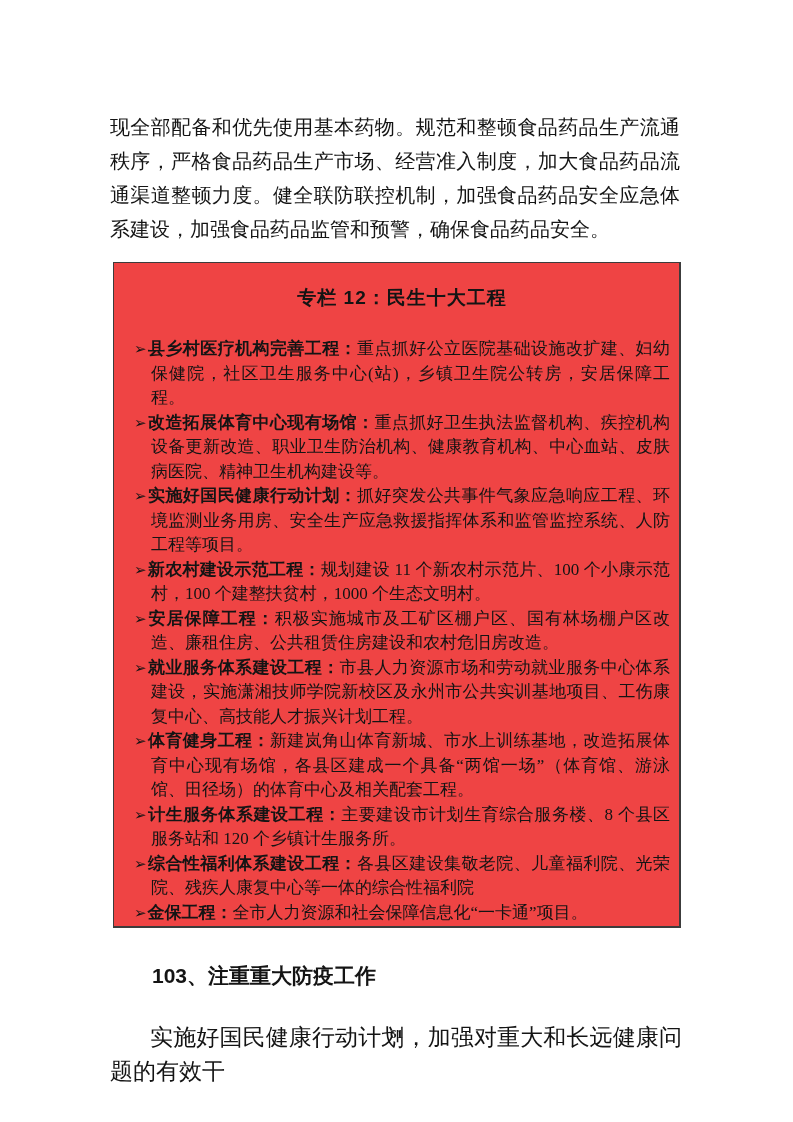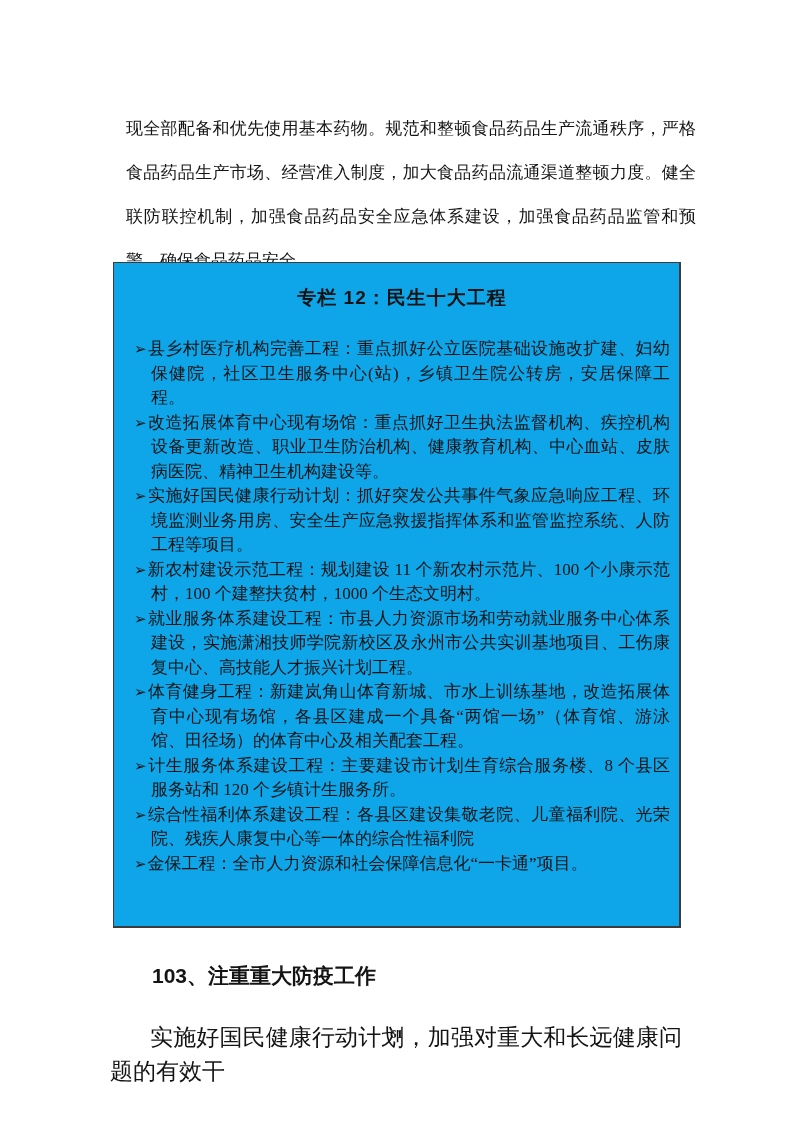--- a/index.html
+++ b/index.html
@@ -9,38 +9,38 @@
     width: 793px;
     height: 1122px;
     margin: 0 auto;
     background: #ffffff;
     font-family: "Liberation Serif", "DejaVu Serif", serif;
     color: #141414;
     overflow: hidden;
   }
   .intro {
     position: absolute;
-    left: 126px;
+    left: 110px;
     top: 90px;
     width: 570px;
-    font-size: 17px;
-    line-height: 44px;
+    font-size: 20px;
+    line-height: 34px;
     text-align: justify;
   }
   .feature-box {
     position: absolute;
     left: 113px;
     top: 262px;
     width: 568px;
     height: 666px;
     border: 1px solid #3c3c3c;
     border-right-width: 2px;
     border-bottom-width: 2px;
     padding: 22px 9px 12px 20px;
-    background: #0ea5e9;
+    background: #ef4444;
   }
   .feature-box-title {
     text-align: center;
     font-family: "Liberation Sans", "DejaVu Sans", sans-serif;
     font-weight: 700;
     font-size: 19px;
     line-height: 26px;
     margin: 0 0 26px 0;
     letter-spacing: 1px;
   }
@@ -51,21 +51,21 @@
     text-align: justify;
     padding-left: 17px;
     text-indent: -17px;
   }
   .box-item .bullet {
     display: inline;
     font-size: 15px;
     padding-right: 1px;
   }
   .box-item .label {
-    font-weight: 400;
+    font-weight: 700;
   }
   .section-heading {
     position: absolute;
     left: 152px;
     top: 962px;
     font-family: "Liberation Sans", "DejaVu Sans", sans-serif;
     font-weight: 700;
     font-size: 21px;
     line-height: 28px;
   }
@@ -105,20 +105,23 @@
       <div class="box-item">
         <span class="bullet">➢</span><span class="label">改造拓展体育中心现有场馆：</span><span>重点抓好卫生执法监督机构、疾控机构设备更新改造、职业卫生防治机构、健康教育机构、中心血站、皮肤病医院、精神卫生机构建设等。</span>
       </div>
       <div class="box-item">
         <span class="bullet">➢</span><span class="label">实施好国民健康行动计划：</span><span>抓好突发公共事件气象应急响应工程、环境监测业务用房、安全生产应急救援指挥体系和监管监控系统、人防工程等项目。</span>
       </div>
       <div class="box-item">
         <span class="bullet">➢</span><span class="label">新农村建设示范工程：</span><span>规划建设 11 个新农村示范片、100 个小康示范村，100 个建整扶贫村，1000 个生态文明村。</span>
       </div>
       <div class="box-item">
+        <span class="bullet">➢</span><span class="label">安居保障工程：</span><span>积极实施城市及工矿区棚户区、国有林场棚户区改造、廉租住房、公共租赁住房建设和农村危旧房改造。</span>
+      </div>
+      <div class="box-item">
         <span class="bullet">➢</span><span class="label">就业服务体系建设工程：</span><span>市县人力资源市场和劳动就业服务中心体系建设，实施潇湘技师学院新校区及永州市公共实训基地项目、工伤康复中心、高技能人才振兴计划工程。</span>
       </div>
       <div class="box-item">
         <span class="bullet">➢</span><span class="label">体育健身工程：</span><span>新建岚角山体育新城、市水上训练基地，改造拓展体育中心现有场馆，各县区建成一个具备“两馆一场”（体育馆、游泳馆、田径场）的体育中心及相关配套工程。</span>
       </div>
       <div class="box-item">
         <span class="bullet">➢</span><span class="label">计生服务体系建设工程：</span><span>主要建设市计划生育综合服务楼、8 个县区服务站和 120 个乡镇计生服务所。</span>
       </div>
       <div class="box-item">
         <span class="bullet">➢</span><span class="label">综合性福利体系建设工程：</span><span>各县区建设集敬老院、儿童福利院、光荣院、残疾人康复中心等一体的综合性福利院</span>

